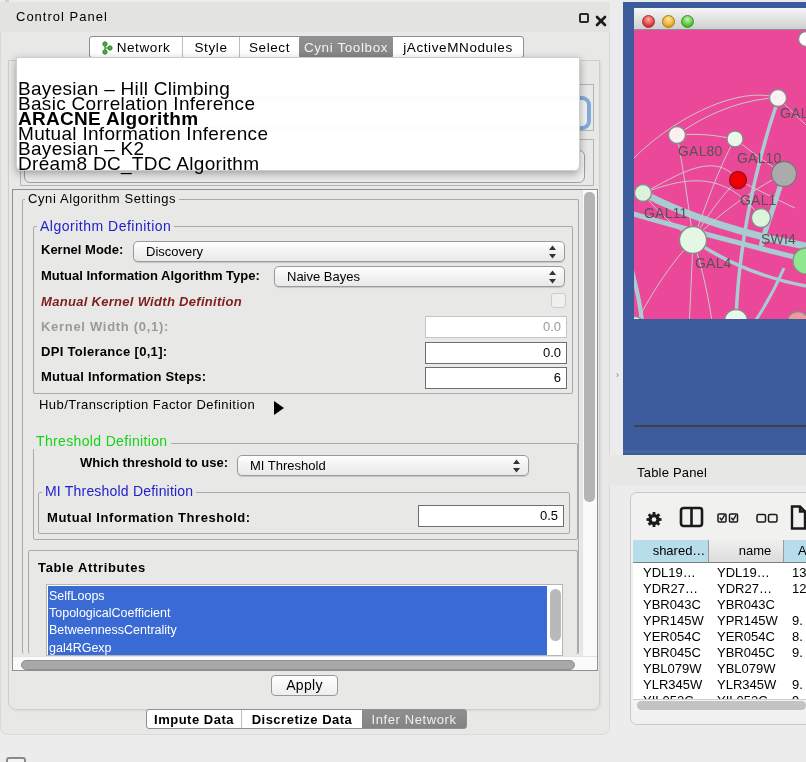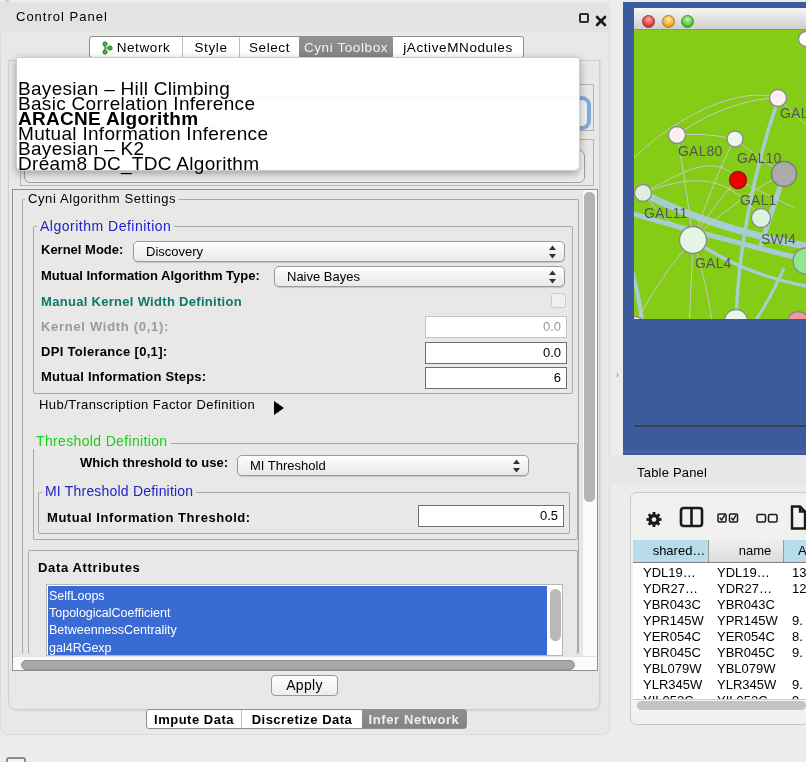--- a/index.html
+++ b/index.html
@@ -67,21 +67,21 @@
   <div class="lbl bold" style="left:41px; top:240px;">Kernel Mode:</div>
   <div class="combo" style="left:133px; top:239px; width:432px;">Discovery<span class="arr"><svg width="9" height="15">
           <path d="M1,5 L4.5,0.5 L8,5 Z M1,9 L8,9 L4.5,13.5 Z" fill="#333"></path>
         </svg></span></div>
 
   <div class="lbl bold" style="left:41px; top:266px;">Mutual Information Algorithm Type:</div>
   <div class="combo" style="left:274px; top:264px; width:291px;">Naive Bayes<span class="arr"><svg width="9" height="15">
           <path d="M1,5 L4.5,0.5 L8,5 Z M1,9 L8,9 L4.5,13.5 Z" fill="#333"></path>
         </svg></span></div>
 
-  <div class="lbl bold" style="left:41px; top:292px; color:#0f766e; letter-spacing:0.3px;">Manual Kernel Width Definition</div>
+  <div class="lbl bold" style="left:41px; top:292px; color:#7f1d1d; letter-spacing:0.3px;font-style:italic;">Manual Kernel Width Definition</div>
   <div class="abs" style="left:551px; top:291px; width:15px; height:15px; border:1px solid #cccccc; border-radius:3px; background:#f0f0ef;"></div>
 
   <div class="lbl bold" style="left:41px; top:317px; color:#9a9a9a; letter-spacing:0.7px;">Kernel Width (0,1):</div>
   <div class="tf" style="left:425px; top:314px; width:142px; border-color:#c6c6c6; color:#9a9a9a;">0.0</div>
 
   <div class="lbl bold" style="left:41px; top:342px; letter-spacing:0.3px;">DPI Tolerance [0,1]:</div>
   <div class="tf" style="left:425px; top:340px; width:142px;">0.0</div>
 
   <div class="lbl bold" style="left:41px; top:367px; letter-spacing:0.2px;">Mutual Information Steps:</div>
   <div class="tf" style="left:425px; top:365px; width:142px;">6</div>
@@ -99,35 +99,35 @@
           <path d="M1,5 L4.5,0.5 L8,5 Z M1,9 L8,9 L4.5,13.5 Z" fill="#333"></path>
         </svg></span></div>
 
   <div class="grp" style="left:38px; top:490px; width:532px; height:42px;"></div>
   <div class="grplab" style="left:42px; top:481px; color:#2121cc; letter-spacing:0.2px; font-size:14px;">MI Threshold Definition</div>
 
   <div class="lbl bold" style="left:47px; top:508px; letter-spacing:0.55px;">Mutual Information Threshold:</div>
   <div class="tf" style="left:418px; top:503px; width:146px;">0.5</div>
 
   <div class="grp" style="left:28px; top:548px; width:550px; height:104px; border-bottom:none;"></div>
-  <div class="lbl bold" style="left:38px; top:558px; letter-spacing:0.65px;">Data Attributes</div>
+  <div class="lbl bold" style="left:38px; top:558px; letter-spacing:0.65px;">Table Attributes</div>
 
   <div class="abs" style="left:46px; top:582px; width:517px; height:72px; background:#fff; border:1px solid #b5b5b5;">
     <div class="abs" style="left:1px; top:1px; width:499px; height:69px; background:#3a6ad4; color:#fff; font-size:12.5px; line-height:17.2px; padding:2px 0 0 1px;">
       SelfLoops<br>TopologicalCoefficient<br>BetweennessCentrality<br>gal4RGexp
     </div>
     <div class="abs" style="left:503px; top:4px; width:11px; height:52px; background:#b9b9b9; border-radius:6px;"></div>
   </div>
 
   <div class="abs" style="left:271px; top:673px; width:67px; height:21px; background:linear-gradient(#ffffff,#ededed); border:1px solid #989898; border-radius:4px; font-size:14px; text-align:center; line-height:19px; letter-spacing:0.3px;">Apply</div>
 
   <div class="abs" style="left:146px; top:707px; width:321px; height:20px; background:#fff; border:1px solid #8f8f8f; border-radius:3px; display:flex; font-size:13px; font-weight:bold; letter-spacing:0.5px;">
     <div style="width:95px; border-right:1px solid #bdbdbd; display:flex; align-items:center; justify-content:center;">Impute Data</div>
     <div style="width:120px; display:flex; align-items:center; justify-content:center;">Discretize Data</div>
-    <div style="flex:1; background:linear-gradient(#8f8f8f,#838383); color:#efefef; display:flex; align-items:center; justify-content:center; font-weight:bold; letter-spacing:0.6px;">Infer Network</div>
+    <div style="flex:1; background:linear-gradient(#8f8f8f,#838383); color:#efefef; display:flex; align-items:center; justify-content:center; font-weight:normal; letter-spacing:0.6px;">Infer Network</div>
   </div>
 </div>
 
 <div class="abs" style="left:16px; top:57px; width:564px; height:114px; background:rgba(255,255,255,0.97); border:1px solid #cdcdcd; border-radius:0 0 6px 6px; box-shadow:0 3px 8px rgba(0,0,0,0.35); z-index:50;">
   <div class="abs" style="left:1px; top:23px; font-size:19px; line-height:15px; color:#000; letter-spacing:0.3px;">
     Bayesian – Hill Climbing<br>
     Basic Correlation Inference<br>
     <b>ARACNE Algorithm</b><br>
     Mutual Information Inference<br>
     Bayesian – K2<br>
@@ -138,21 +138,21 @@
 <div class="abs" style="left:616px; top:370px; width:8px; height:10px; color:#777; font-size:9px;">›</div>
 
 <div class="abs" style="left:623px; top:2px; width:183px; height:453px; background:#3b5b9c;">
 
   <div class="abs" style="left:11px; top:6px; width:172px; height:22px; background:linear-gradient(#f6f6f6,#cfcfcf); border-bottom:1px solid #8f8f8f;">
     <div class="abs" style="left:8px; top:7px; width:13px; height:13px; border-radius:50%; background:radial-gradient(circle at 50% 32%, #ffada9, #e23d39 62%, #a81210); border:0.5px solid #993333;"></div>
     <div class="abs" style="left:28px; top:7px; width:13px; height:13px; border-radius:50%; background:radial-gradient(circle at 50% 32%, #ffeca6, #f2ab22 62%, #b87a10); border:0.5px solid #aa7722;"></div>
     <div class="abs" style="left:47px; top:7px; width:13px; height:13px; border-radius:50%; background:radial-gradient(circle at 50% 32%, #c8f2b8, #54c336 62%, #2d8c1a); border:0.5px solid #339922;"></div>
   </div>
 
-  <div class="abs" style="left:11px; top:28px; width:172px; height:289px; background:#84cc16; overflow:hidden;">
+  <div class="abs" style="left:11px; top:28px; width:172px; height:289px; background:#ec4899; overflow:hidden;">
     <svg width="172" height="395" viewBox="0 0 172 395">
 
       <g fill="none" stroke="#a7ccd1">
         <path d="M 9,163 C 50,185 110,205 172,216" stroke-width="7"></path>
         <path d="M -4,183 C 40,196 100,212 172,230" stroke-width="5"></path>
         <path d="M 144,70 C 118,145 104,225 102,291" stroke-width="3.5"></path>
         <path d="M -8,390 C 20,330 8,280 -2,240" stroke-width="4"></path>
         <path d="M -10,395 C 50,370 110,330 150,238" stroke-width="3"></path>
         <path d="M 150,144 C 139,180 131,200 127,216" stroke-width="5"></path>
         <path d="M 59,210 C 100,238 140,250 172,256" stroke-width="3.5"></path>

